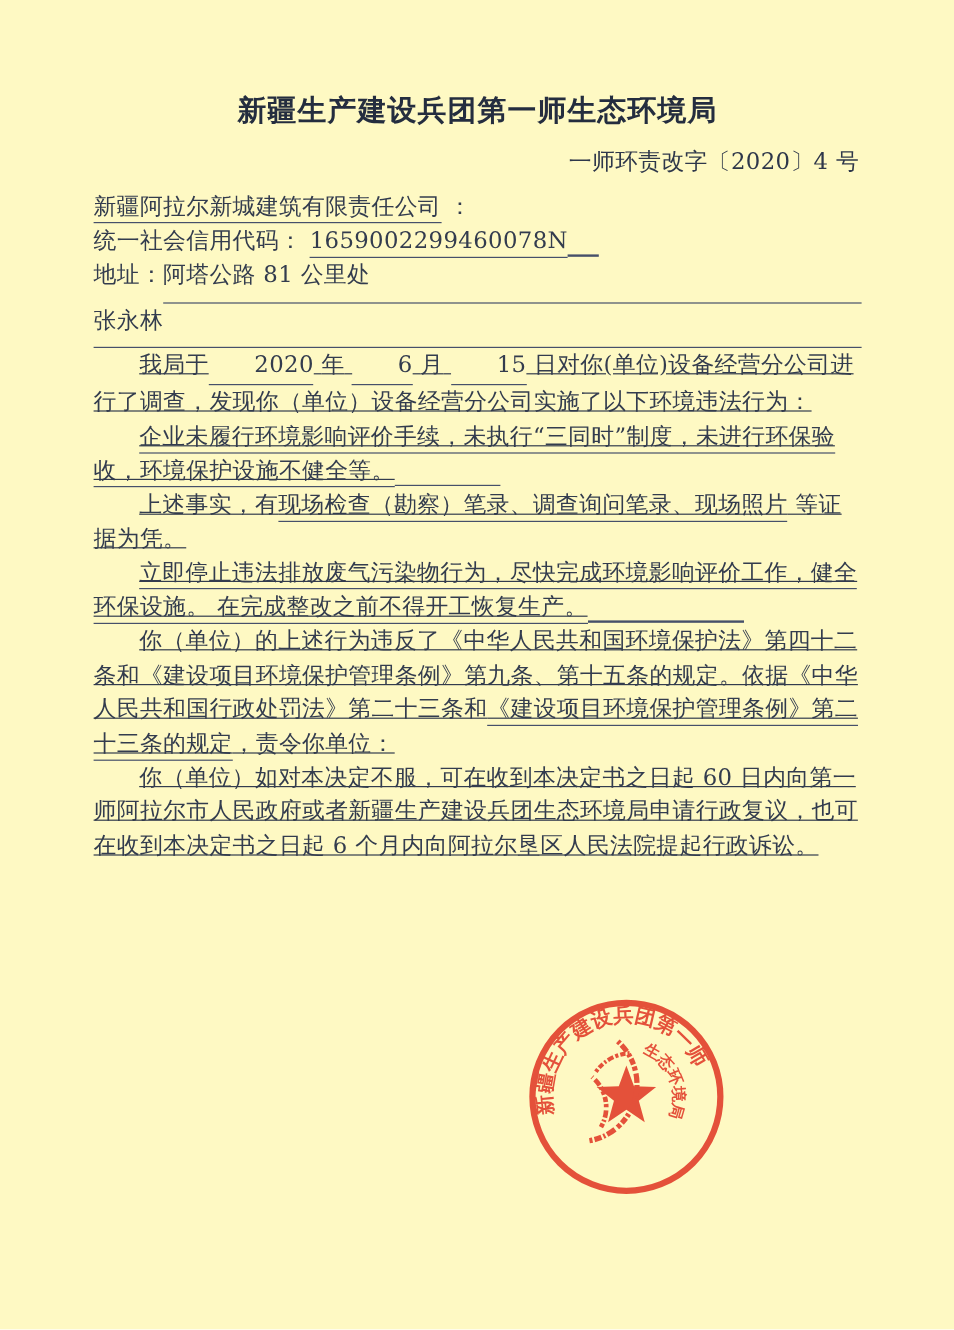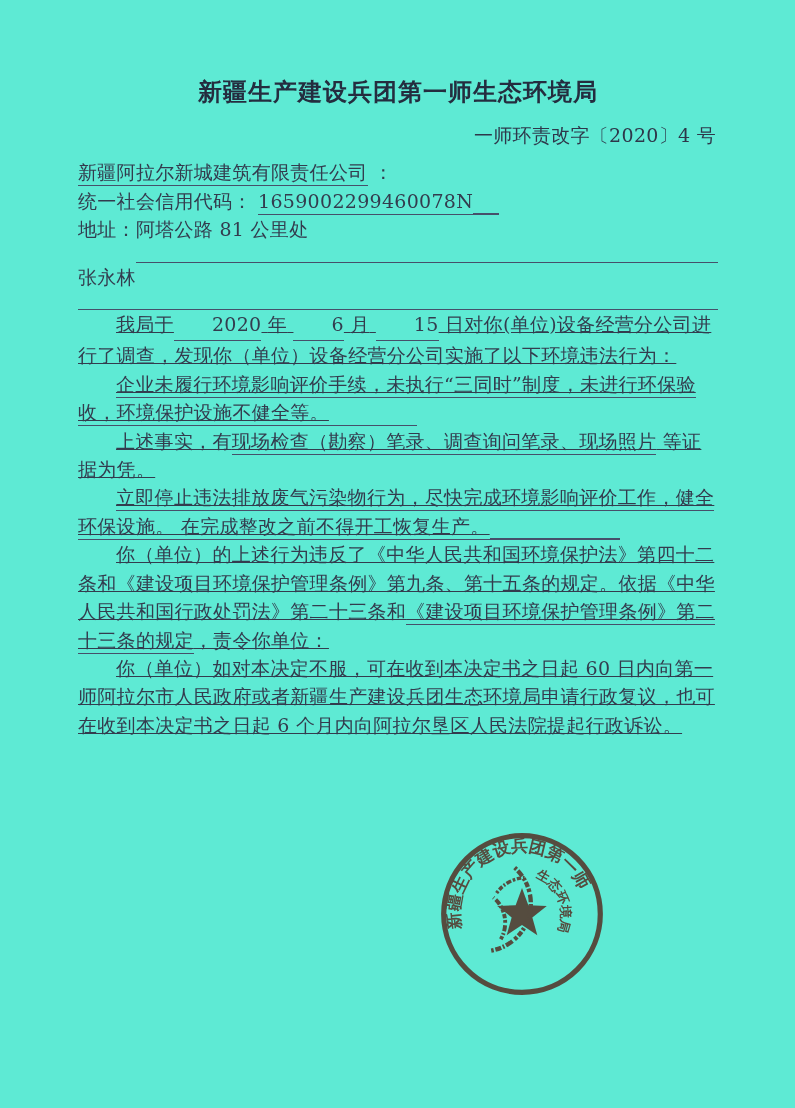--- a/index.html
+++ b/index.html
@@ -1,21 +1,21 @@
 <!DOCTYPE html>
 <html><head>
 <meta charset="utf-8">
 <style>
   html, body { margin: 0; padding: 0; background: #ffffff; }
   .page {
     position: relative;
     width: 795px;
     height: 1108px;
     margin: 0 auto;
-    background: #5eead4;
+    background: #fef9c3;
     overflow: hidden;
     font-family: "DejaVu Serif", "Liberation Serif", serif;
     color: #333c4e;
   }
   .content {
     padding: 72px 77px 0 78px;
   }
   .doc-title {
     text-align: center;
     font-size: 24px;
@@ -36,21 +36,21 @@
     font-size: 19px;
     line-height: 28.4px;
     letter-spacing: 0.3px;
   }
   .form-line { margin: 0; }
   .form-line.first { margin-top: 9px; }
   .flexline { display: flex; align-items: baseline; }
   .flexline .fill {
     flex: 1;
     border-bottom: 1.5px solid #46506a;
-    padding-bottom: 18px;
+    padding-bottom: 8px;
     white-space: nowrap;
   }
   p.para { margin: 0; text-indent: 2em; text-decoration: underline; }
   .u {
     border-bottom: 1.5px solid #46506a;
     padding-bottom: 2px;
   }
   .tail {
     display: inline-block;
     height: 1.5px;

